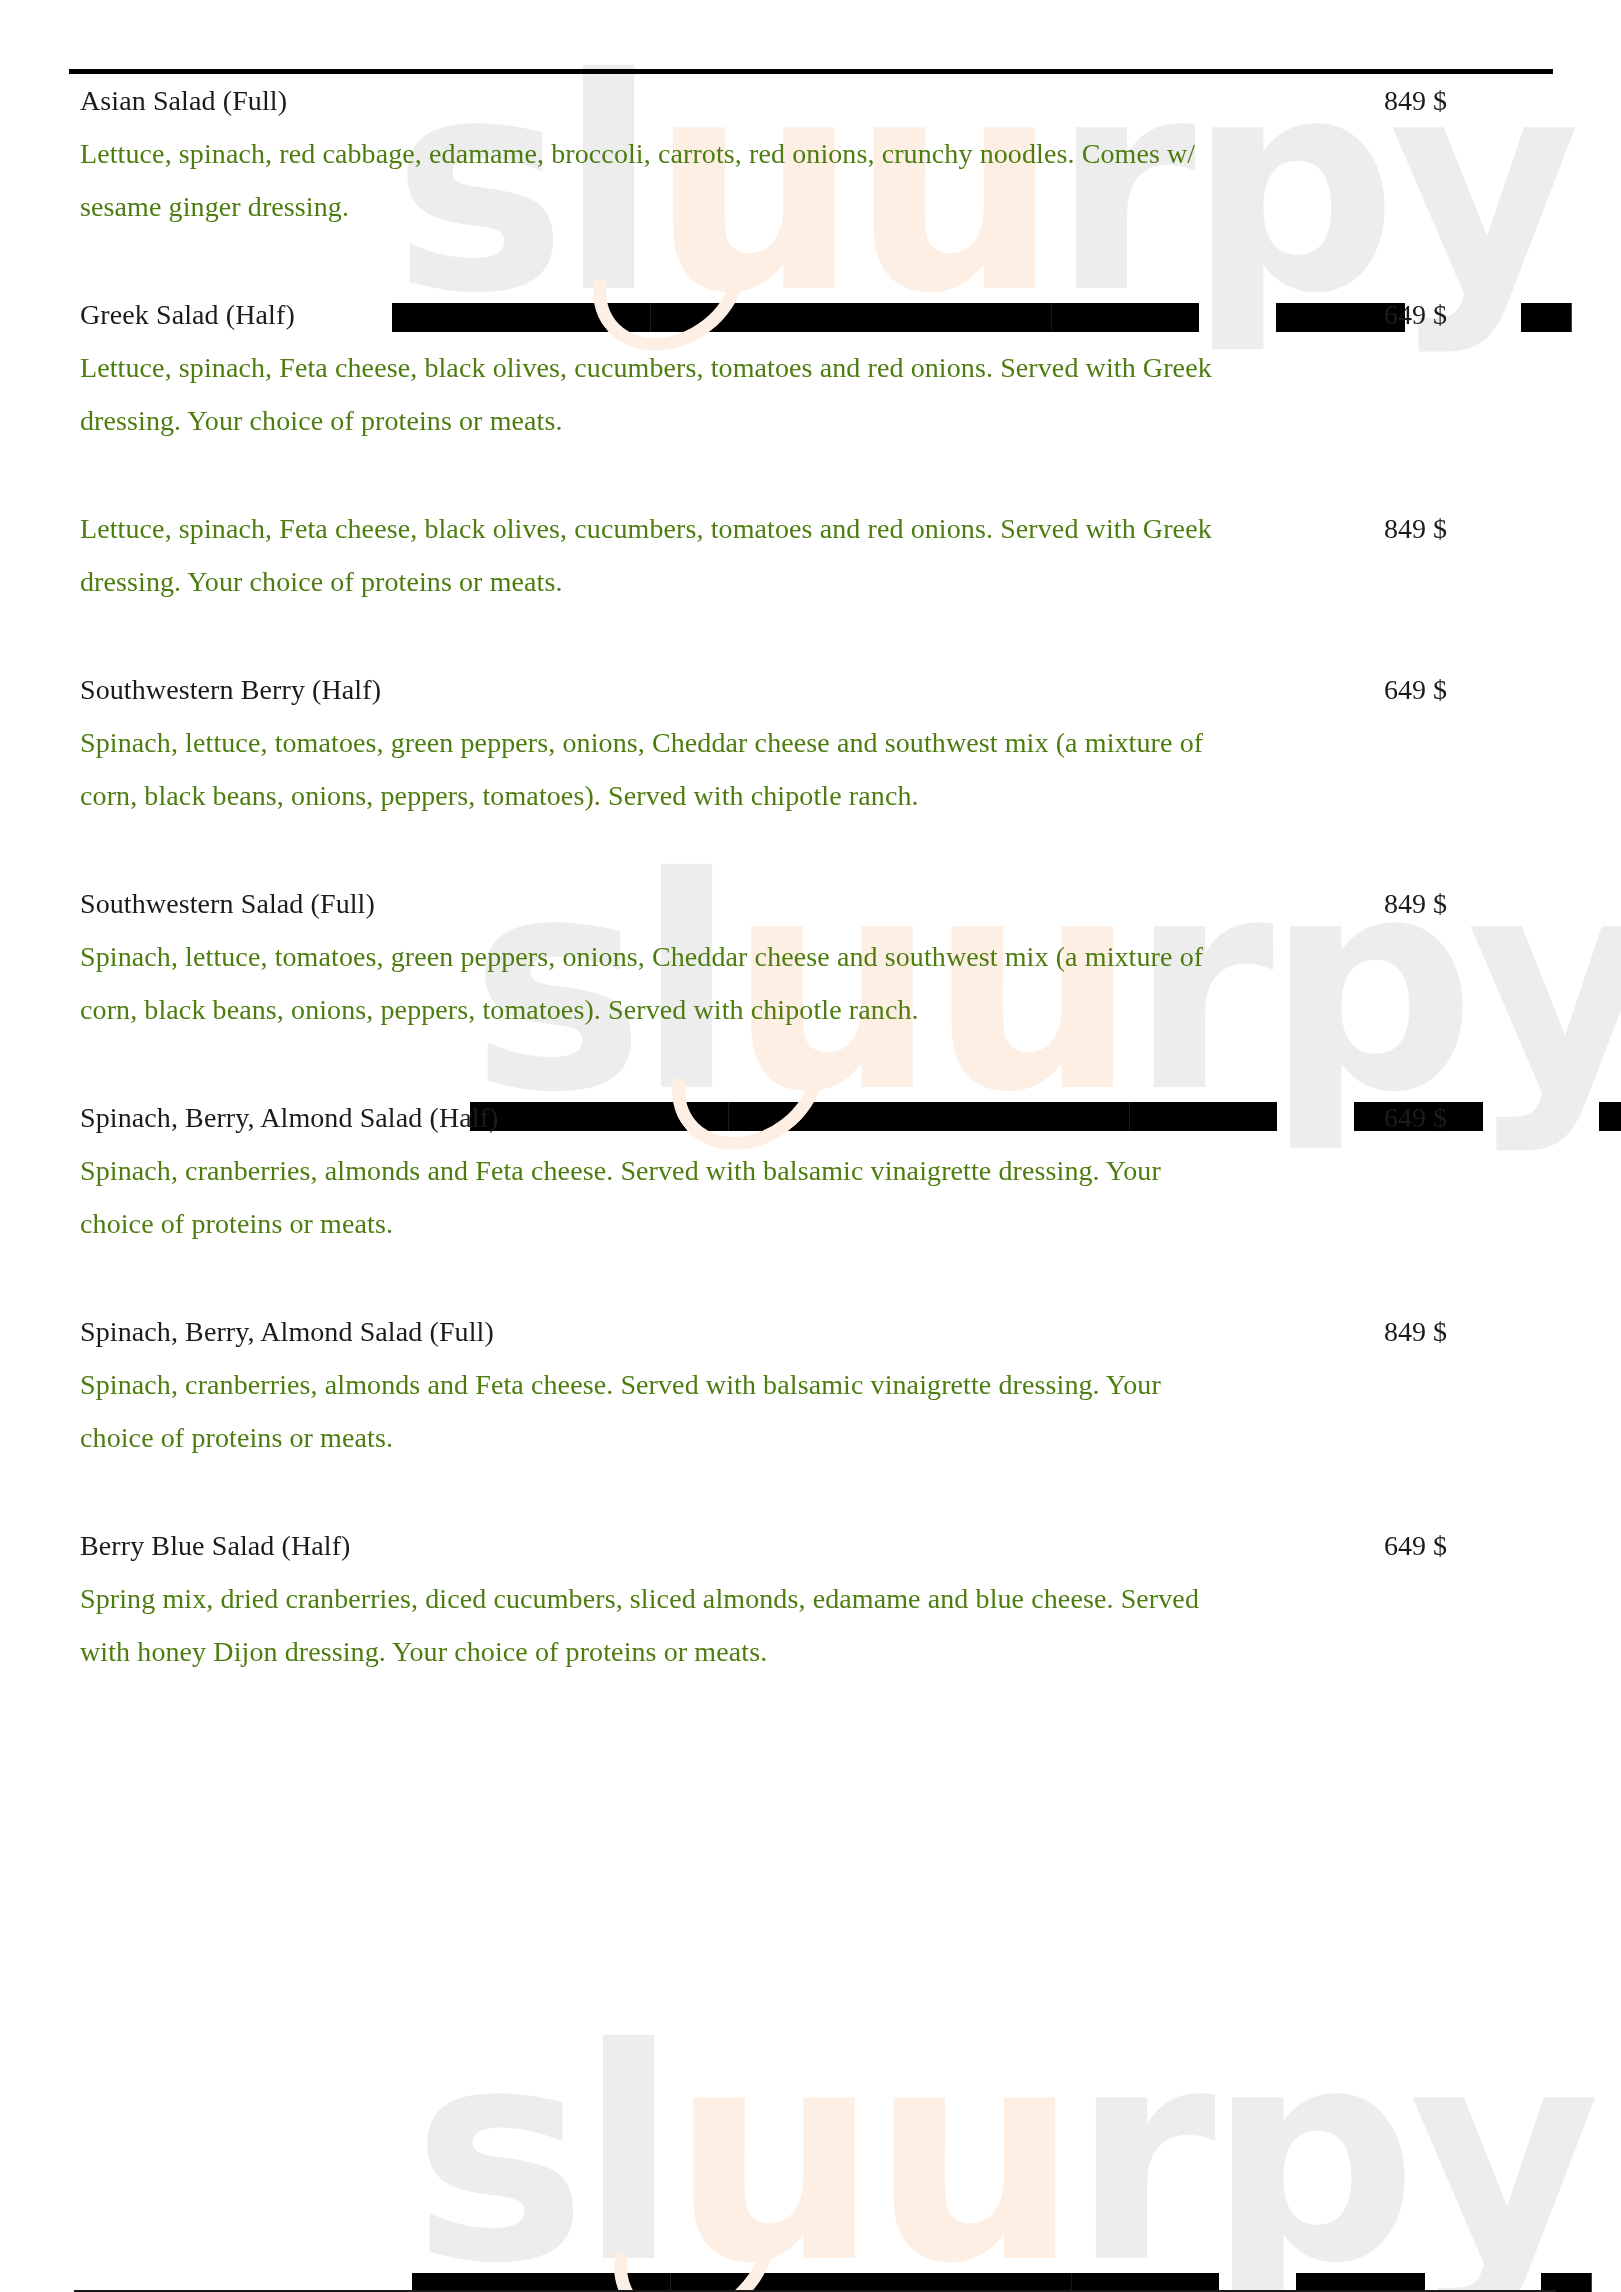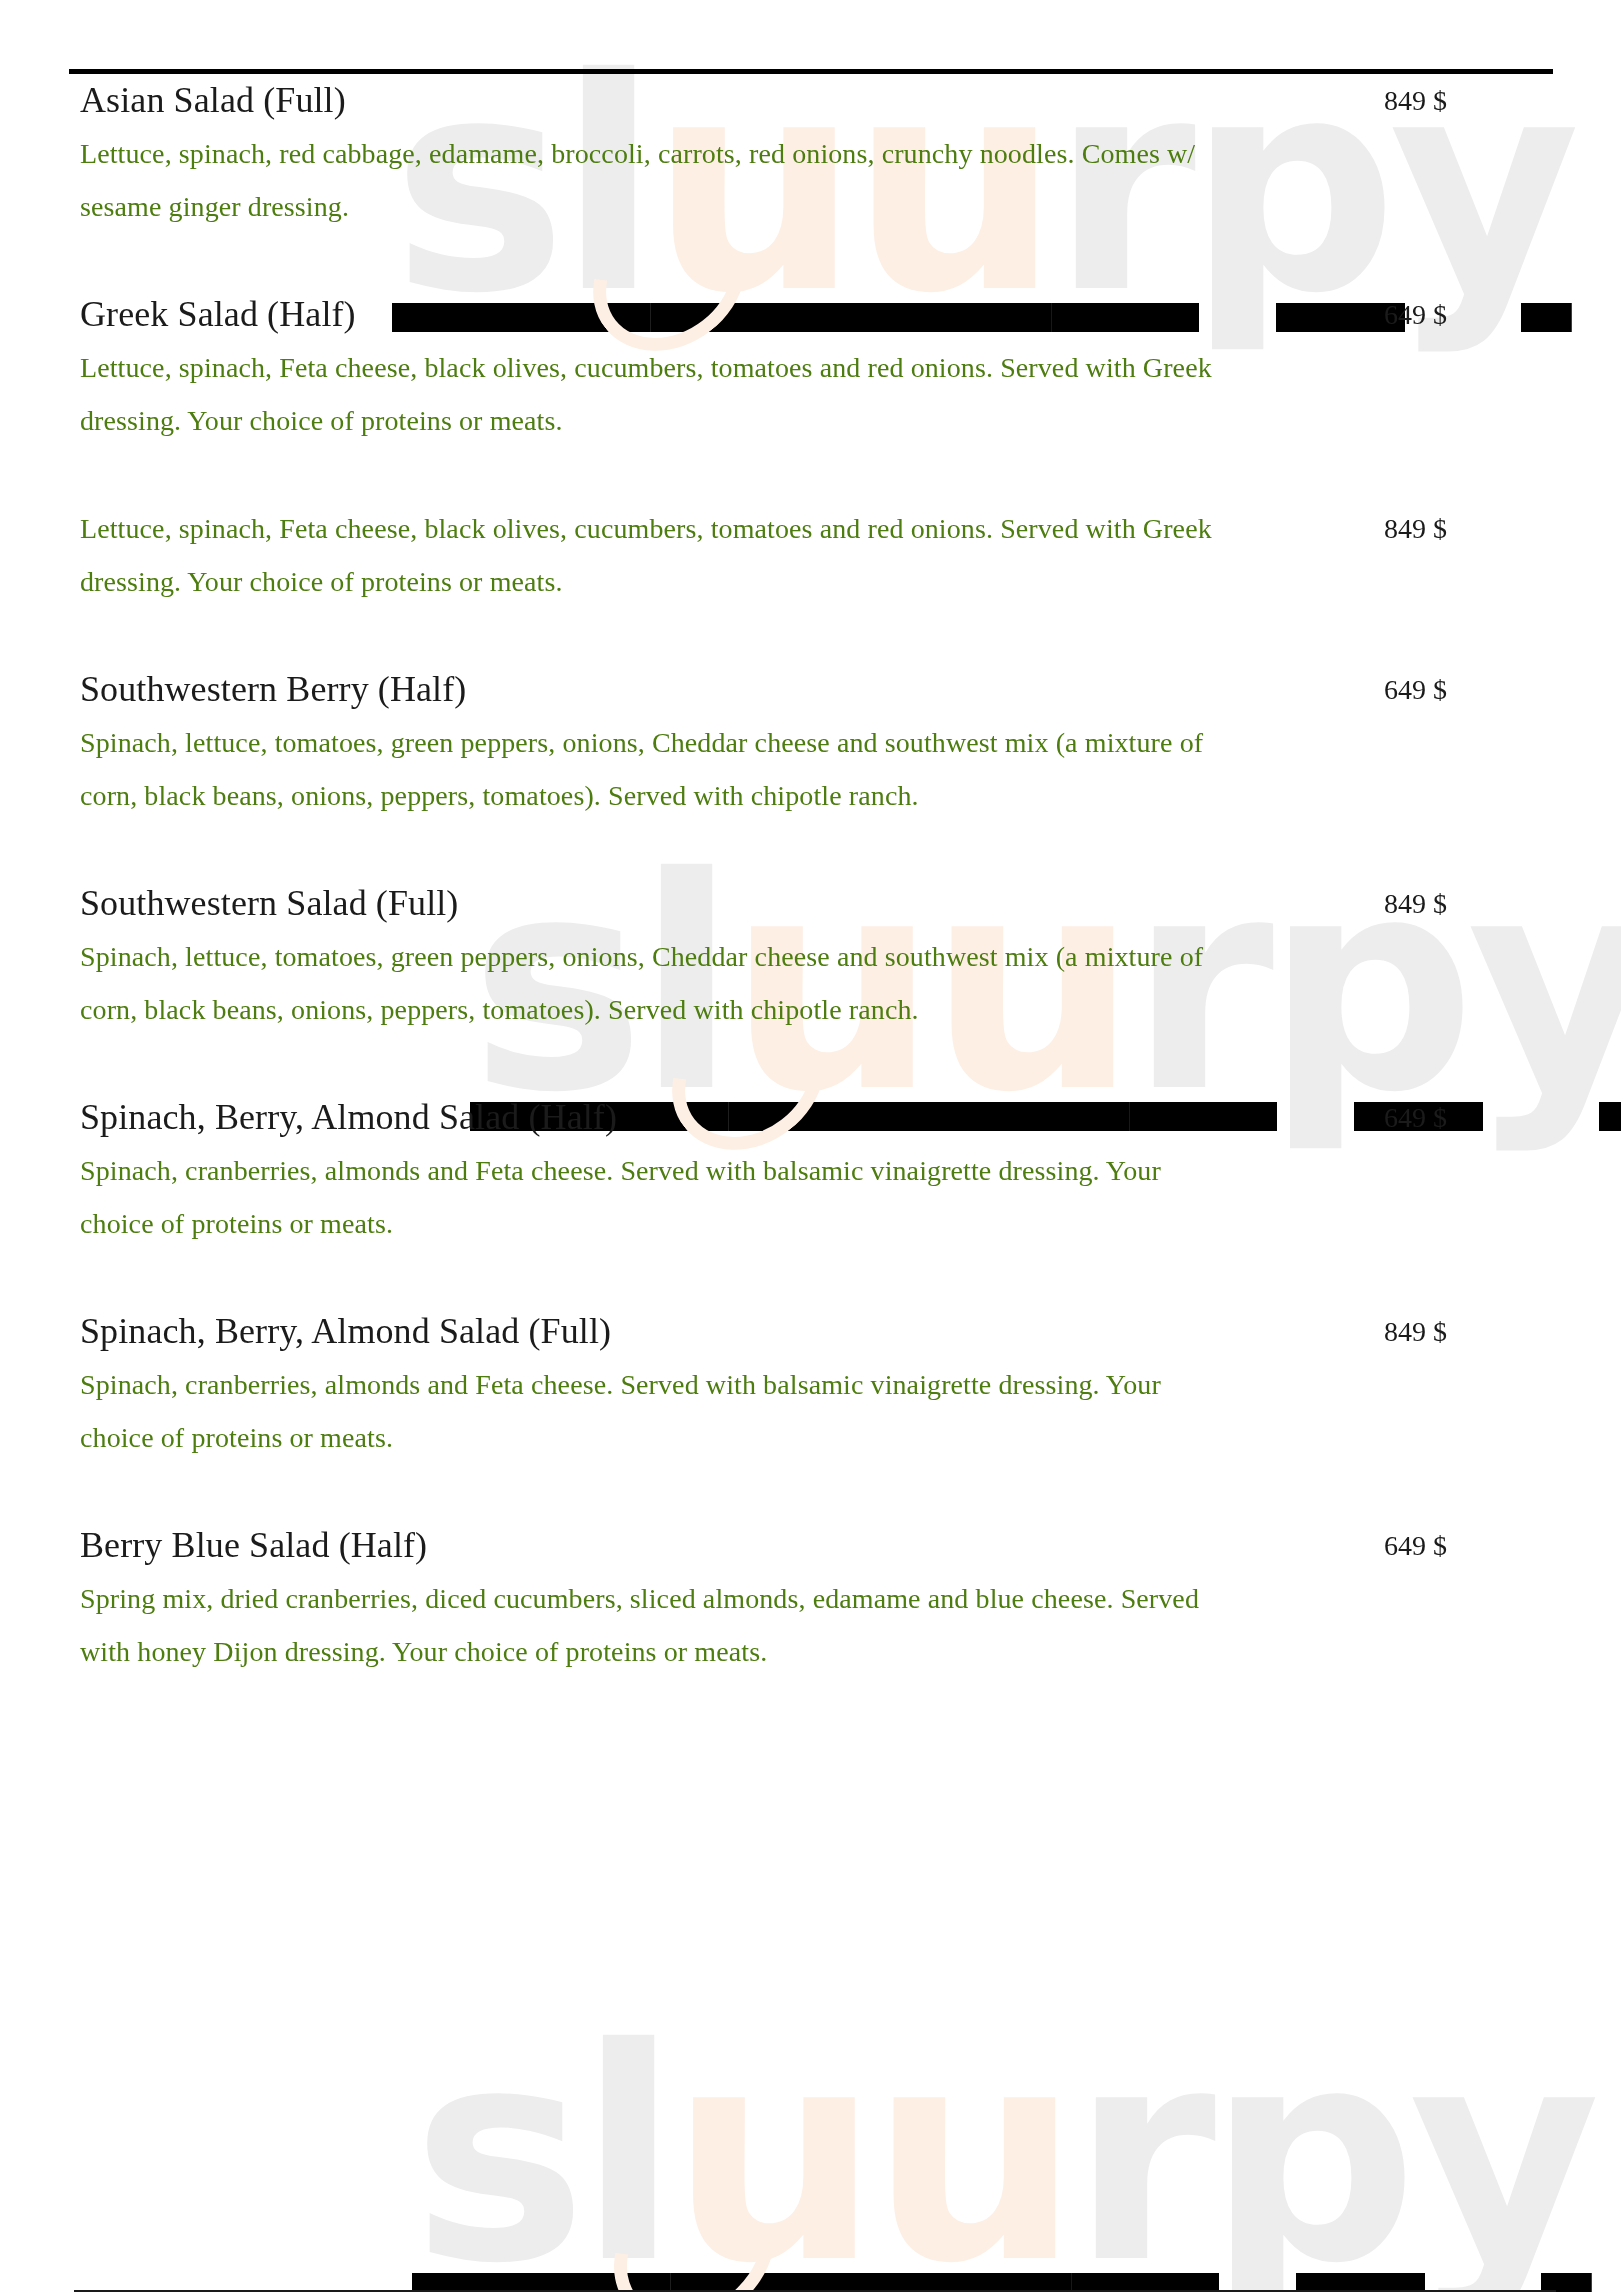--- a/index.html
+++ b/index.html
@@ -80,21 +80,21 @@
     display: flex;
     align-items: flex-start;
     padding: 0 0 0 80px;
     margin-bottom: 55px;
   }
   .item-main {
     width: 1208px;
     flex: 0 0 auto;
   }
   .item-name {
-    font-size: 36px;
+    font-size: 28px;
     line-height: 53px;
     color: #1b1b1b;
     letter-spacing: 0.1px;
   }
   .item-desc {
     font-size: 28px;
     line-height: 53px;
     color: #4d7c0f;
     letter-spacing: 0.1px;
     max-width: 1147px;

